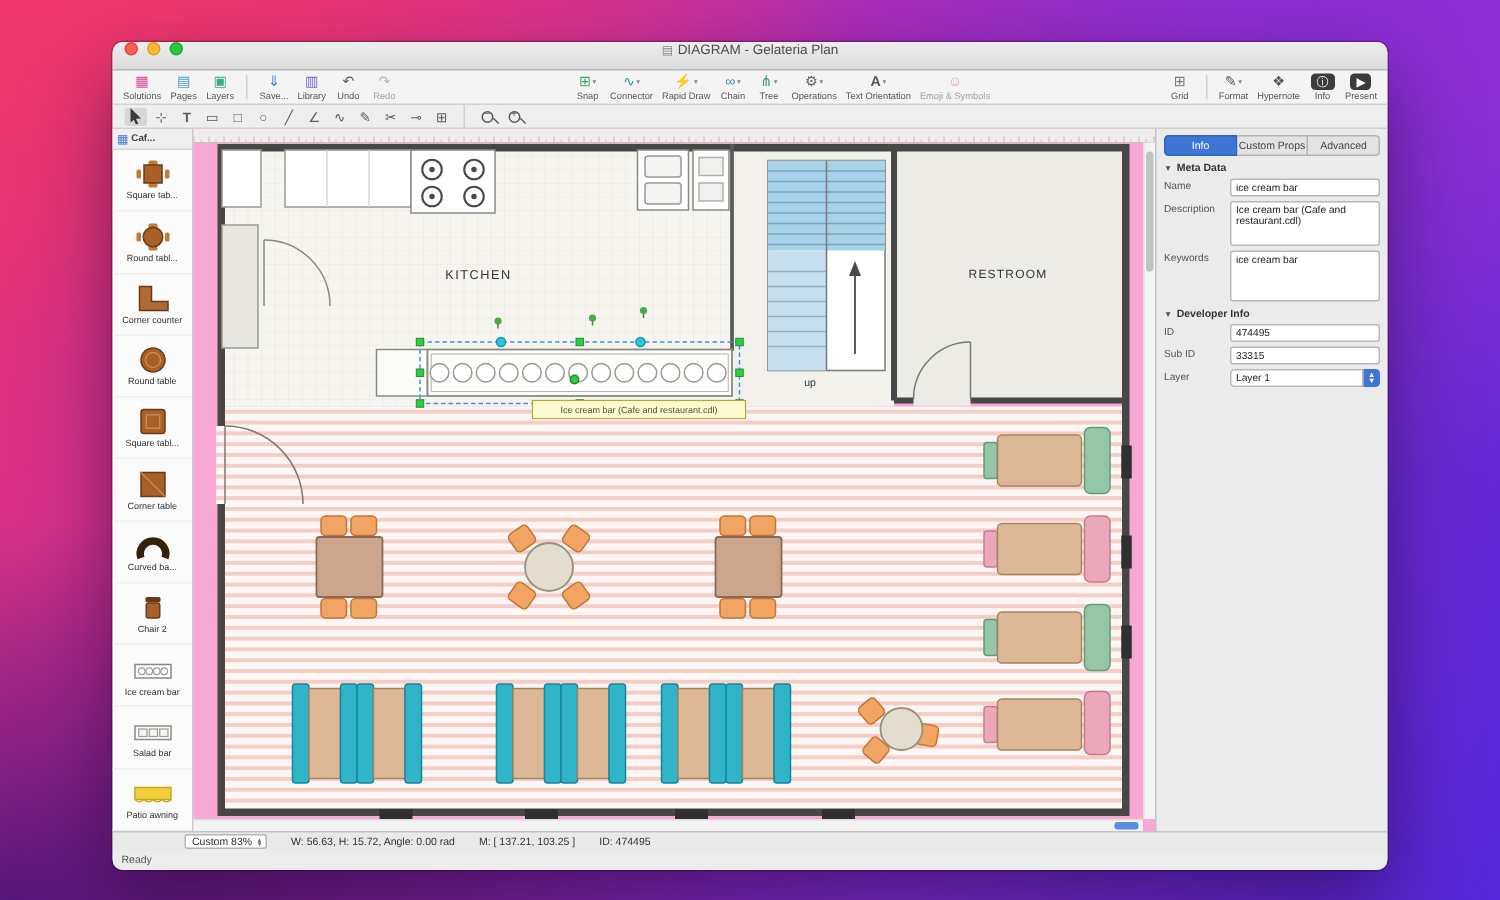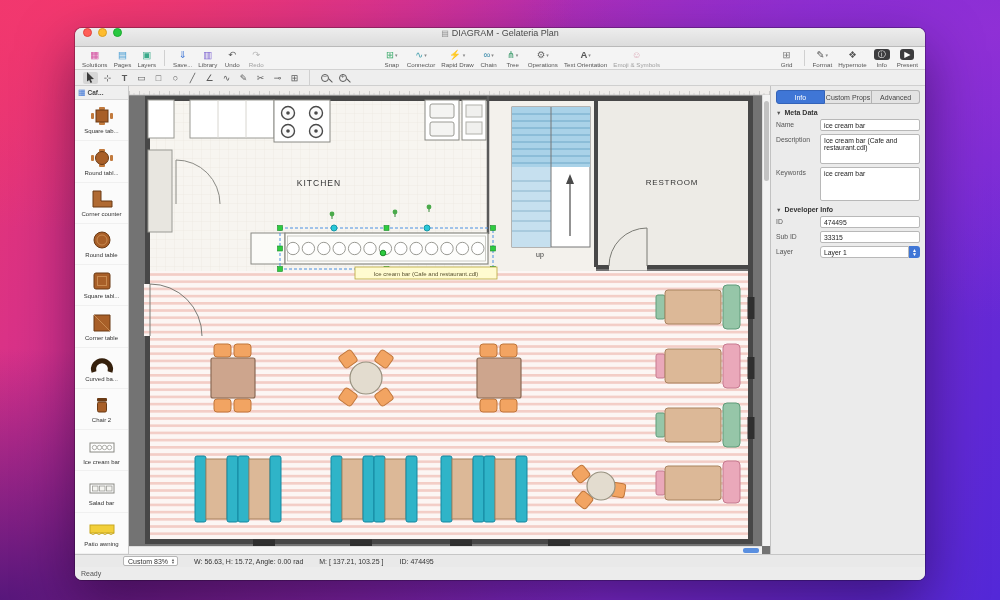--- a/index.html
+++ b/index.html
@@ -57,21 +57,21 @@
   
   .sidebar { width:54px; background:#fbfbfb; border-right:1px solid #c9c9c9; display:flex; flex-direction:column; }
   .sb-head { height:14px; display:flex; align-items:center; gap:2px; padding:0 3px; border-bottom:1px solid #d8d8d8; background:#efefef; }
   .sb-head .hicon { font-size:8px; color:#3f76d6; }
   .sb-head .htxt { font-size:6.5px; color:#444; font-weight:bold; }
   .sb-items { flex:1; display:flex; flex-direction:column; }
   .sb-item { flex:1; display:flex; flex-direction:column; align-items:center; justify-content:center; border-bottom:1px solid #f0f0f0; }
   .sb-lab { font-size:6px; color:#333; margin-top:1px; text-align:center; line-height:6.5px; }
 
   
-  .canvas { flex:1; position:relative; background:#737373; min-width:0; }
+  .canvas { flex:1; position:relative; background:#f9a8d4; min-width:0; }
   .canvas svg.plan { position:absolute; inset:0; }
   .vscroll { position:absolute; right:0; top:9px; bottom:8px; width:8px; background:#f3f3f3; border-left:1px solid #dedede; }
   .vthumb { position:absolute; top:6px; right:1px; width:5px; height:80px; background:#c2c2c2; border-radius:3px; }
   .hscroll { position:absolute; left:0; right:8px; bottom:0; height:8px; background:#f3f3f3; border-top:1px solid #dedede; }
   .hthumb { position:absolute; right:3px; top:1px; width:16px; height:5px; background:#5a8fe0; border-radius:2px; }
 
   
   .inspector { width:155px; background:#ebebeb; border-left:1px solid #c2c2c2; padding:4px 5px; font-size:7.5px; color:#333; }
   .tabs { display:flex; margin-bottom:5px; }
   .tab { flex:1; text-align:center; font-size:7px; padding:2.5px 0; background:#e3e3e3; border:1px solid #b3b3b3; border-left-width:0; color:#444; }

